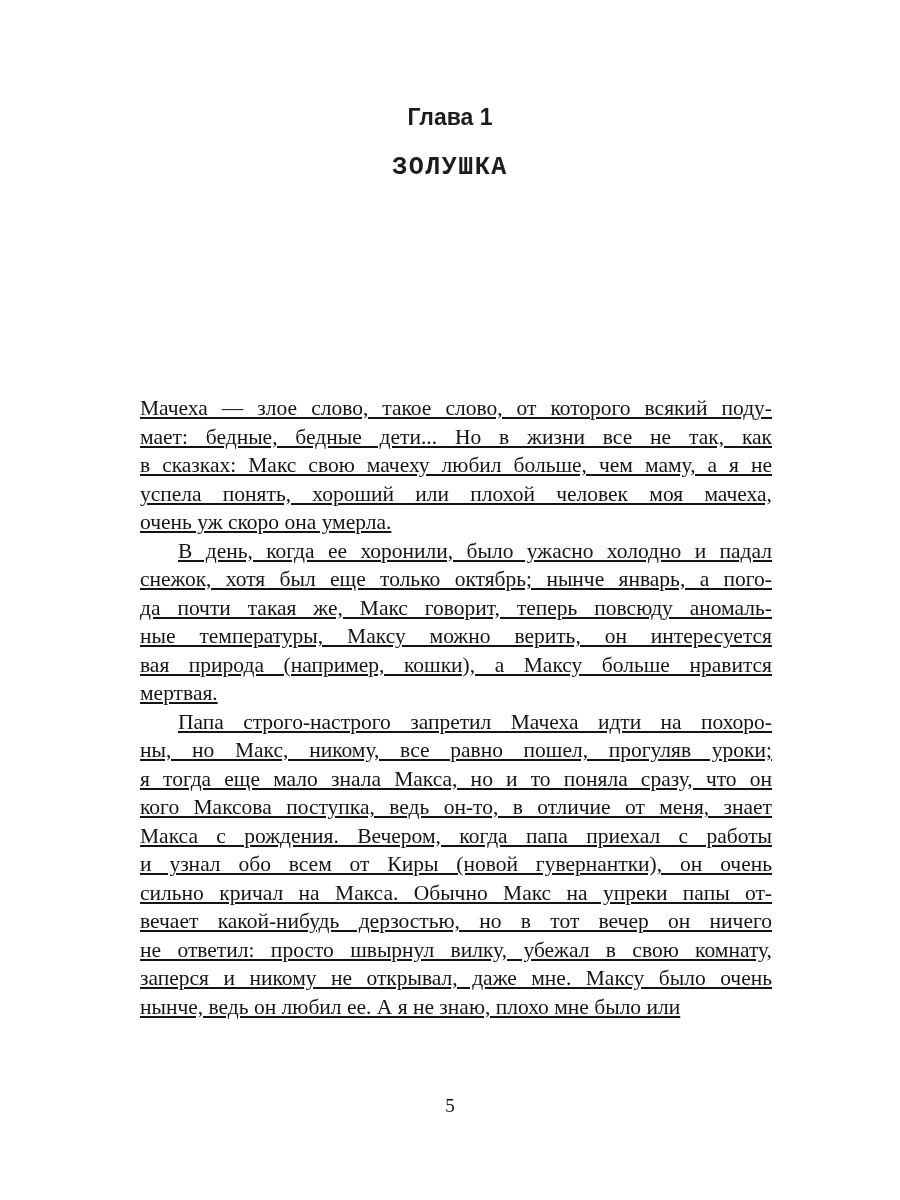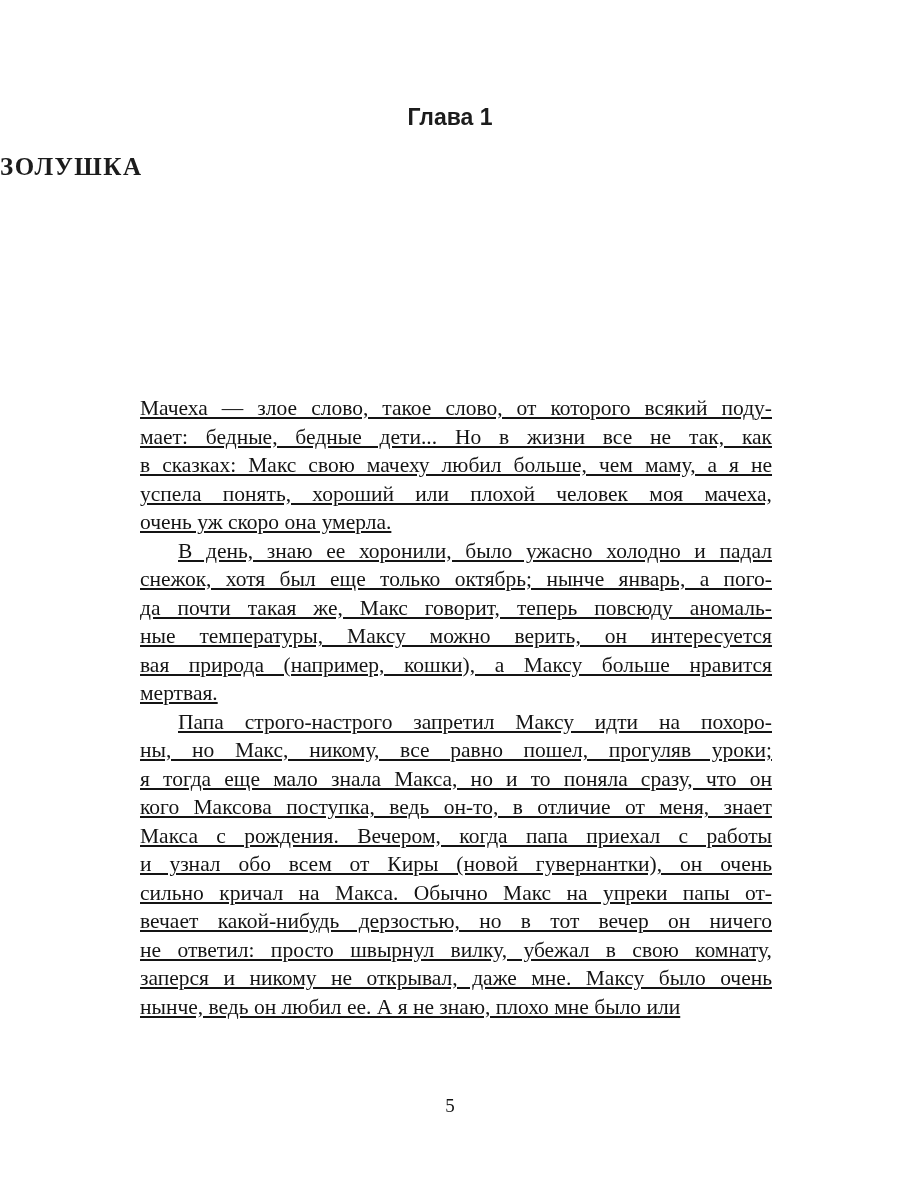--- a/index.html
+++ b/index.html
@@ -25,22 +25,22 @@
     font-family: "Liberation Sans", sans-serif;
     font-weight: bold;
     font-size: 23px;
     color: #1c1c1c;
   }
   .chapter-title {
     position: absolute;
     top: 153px;
     left: 0;
     width: 100%;
-    text-align: left;
-    font-family: Liberation Serif, serif;
+    text-align: center;
+    font-family: Liberation Mono, monospace;
     font-weight: bold;
     font-size: 25px;
     letter-spacing: 1.5px;
     color: #1c1c1c;
   }
   .body-text {
     position: absolute;
     top: 394px;
     left: 140px;
     width: 632px;
@@ -74,27 +74,27 @@
 
 <div class="page">
   <div class="chapter-label">Глава 1</div>
   <div class="chapter-title">ЗОЛУШКА</div>
   <div class="body-text">
       <div class="line just">Мачеха — злое слово, такое слово, от которого всякий поду-</div>
       <div class="line just">мает: бедные, бедные дети... Но в жизни все не так, как</div>
       <div class="line just">в сказках: Макс свою мачеху любил больше, чем маму, а я не</div>
       <div class="line just">успела понять, хороший или плохой человек моя мачеха,</div>
       <div class="line">очень уж скоро она умерла.</div>
-      <div class="line just indent">В день, знаю ее хоронили, было ужасно холодно и падал</div>
+      <div class="line just indent">В день, когда ее хоронили, было ужасно холодно и падал</div>
       <div class="line just">снежок, хотя был еще только октябрь; нынче январь, а пого-</div>
       <div class="line just">да почти такая же, Макс говорит, теперь повсюду аномаль-</div>
       <div class="line just">ные температуры, Максу можно верить, он интересуется</div>
       <div class="line just">вая природа (например, кошки), а Максу больше нравится</div>
       <div class="line">мертвая.</div>
-      <div class="line just indent">Папа строго-настрого запретил Максу идти на похоро-</div>
+      <div class="line just indent">Папа строго-настрого запретил Мачеха идти на похоро-</div>
       <div class="line just">ны, но Макс, никому, все равно пошел, прогуляв уроки;</div>
       <div class="line just">я тогда еще мало знала Макса, но и то поняла сразу, что он</div>
       <div class="line just">кого Максова поступка, ведь он-то, в отличие от меня, знает</div>
       <div class="line just">Макса с рождения. Вечером, когда папа приехал с работы</div>
       <div class="line just">и узнал обо всем от Киры (новой гувернантки), он очень</div>
       <div class="line just">сильно кричал на Макса. Обычно Макс на упреки папы от-</div>
       <div class="line just">вечает какой-нибудь дерзостью, но в тот вечер он ничего</div>
       <div class="line just">не ответил: просто швырнул вилку, убежал в свою комнату,</div>
       <div class="line just">заперся и никому не открывал, даже мне. Максу было очень</div>
       <div class="line">нынче, ведь он любил ее. А я не знаю, плохо мне было или</div>

